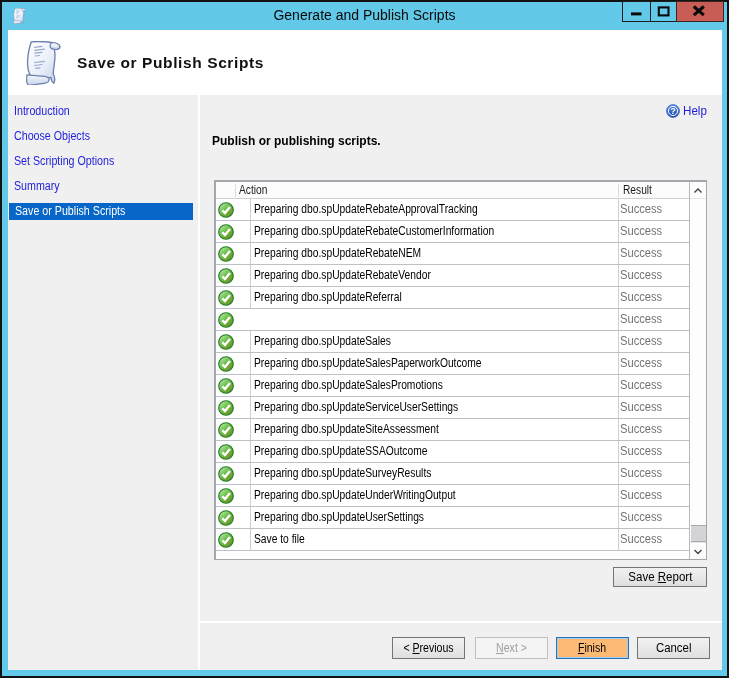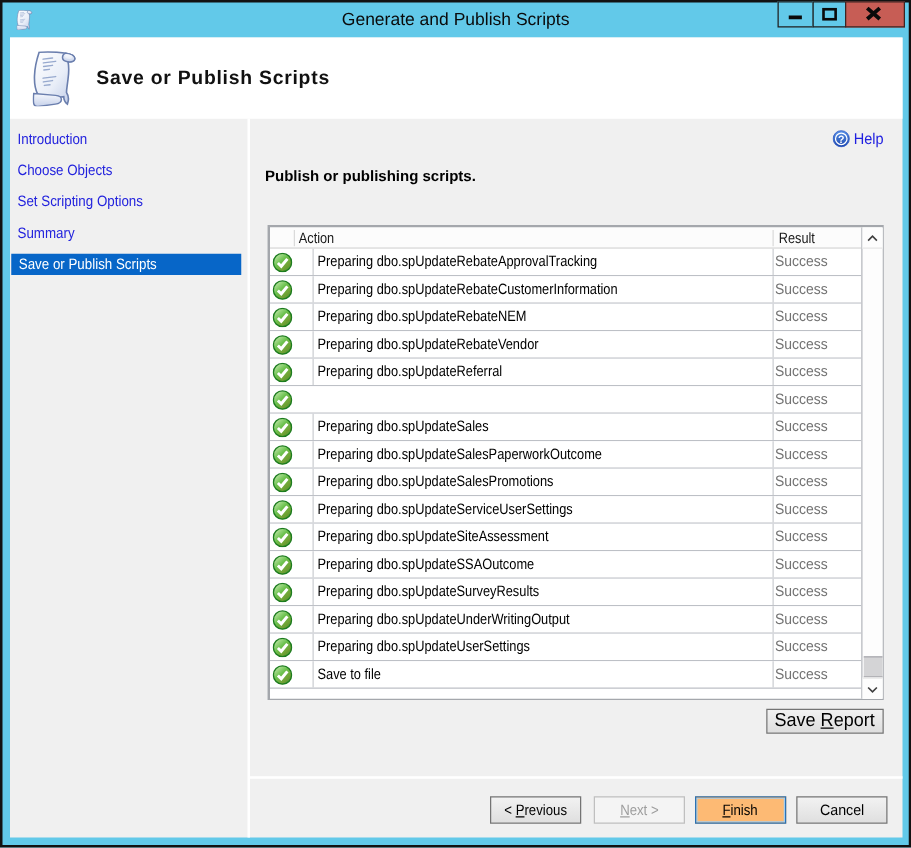--- a/index.html
+++ b/index.html
@@ -37,21 +37,21 @@
 .tx2{display:inline-block;transform:scaleX(0.93);transform-origin:0 50%}
 .rcell{position:absolute;left:402px;top:0;width:71px;height:21px;border-left:1px solid #ccced2;
   font-size:12px;color:#737373;line-height:21px;padding-left:1px;}
 #vsb{position:absolute;left:473px;top:0;width:17px;height:377px;background:#fdfdfd;
   border-left:1px solid #b5b8bd;}
 .sbarrow{position:absolute;left:0;width:16px;height:17px;background:#fdfdfd;}
 #sbthumb{position:absolute;left:1px;top:343px;width:15px;height:17px;background:#d4d4d6;
   border-top:1px solid #a8a8ad;border-bottom:1px solid #a8a8ad;}
 #savereport{position:absolute;left:605px;top:537px;width:94px;height:20px;
   background:linear-gradient(#f1f1f1,#dedede);border:1px solid #747474;
-  font-size:15px;color:#000;text-align:center;line-height:18px;}
+  font-size:12px;color:#000;text-align:center;line-height:18px;}
 #savereport span,.btn span{display:inline-block;transform:scaleX(0.88);transform-origin:50% 50%;white-space:nowrap}
 .btn{position:absolute;top:607px;width:73px;height:22px;font-size:12px;text-align:center;
   line-height:20px;background:linear-gradient(#f2f2f2,#dfdfdf);border:1px solid #747474;color:#000}
 #bprev{left:384px}
 #bnext{left:467px;background:#f4f4f4;border-color:#bfbfbf;color:#9e9e9e}
 #bfinish{left:548px;background:#fdba74;border:1px solid #2a72b5;box-shadow:inset 0 0 0 1px #a4cdec}
 #bcancel{left:629px}
 </style></head>
 <body>
 <svg width="0" height="0" style="position:absolute">

